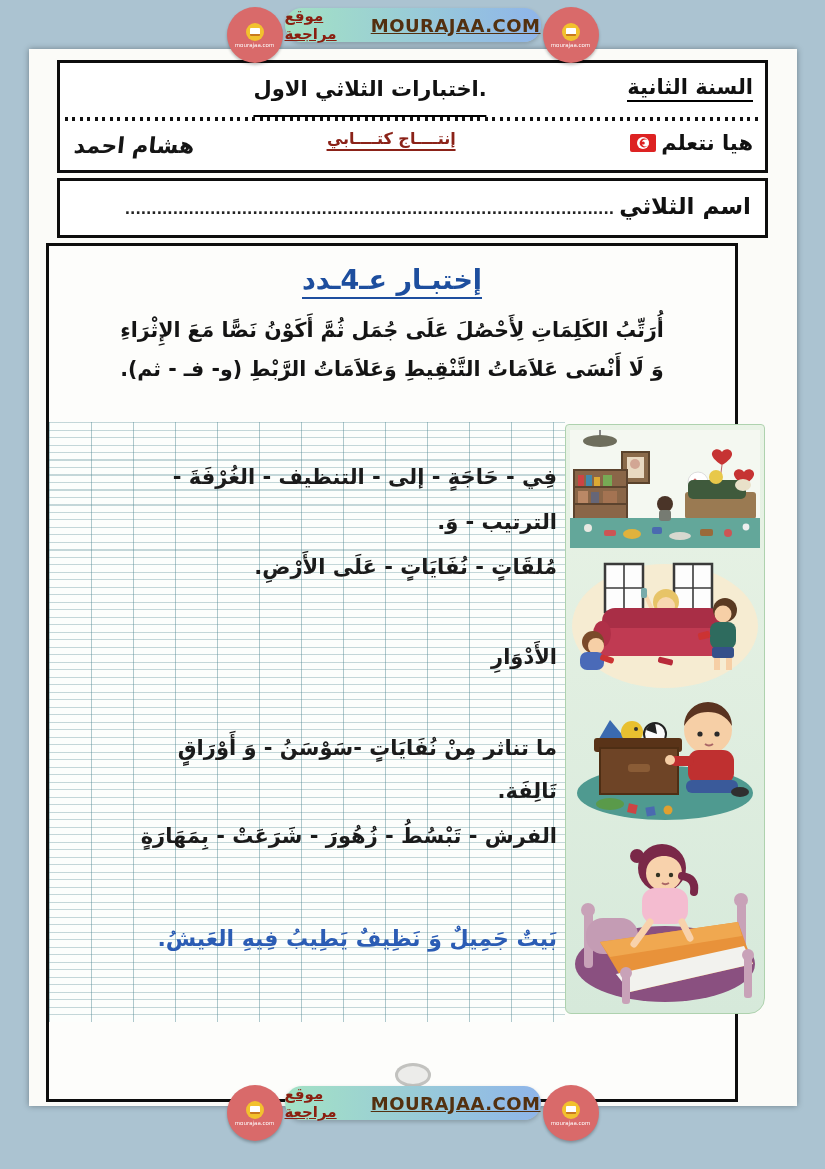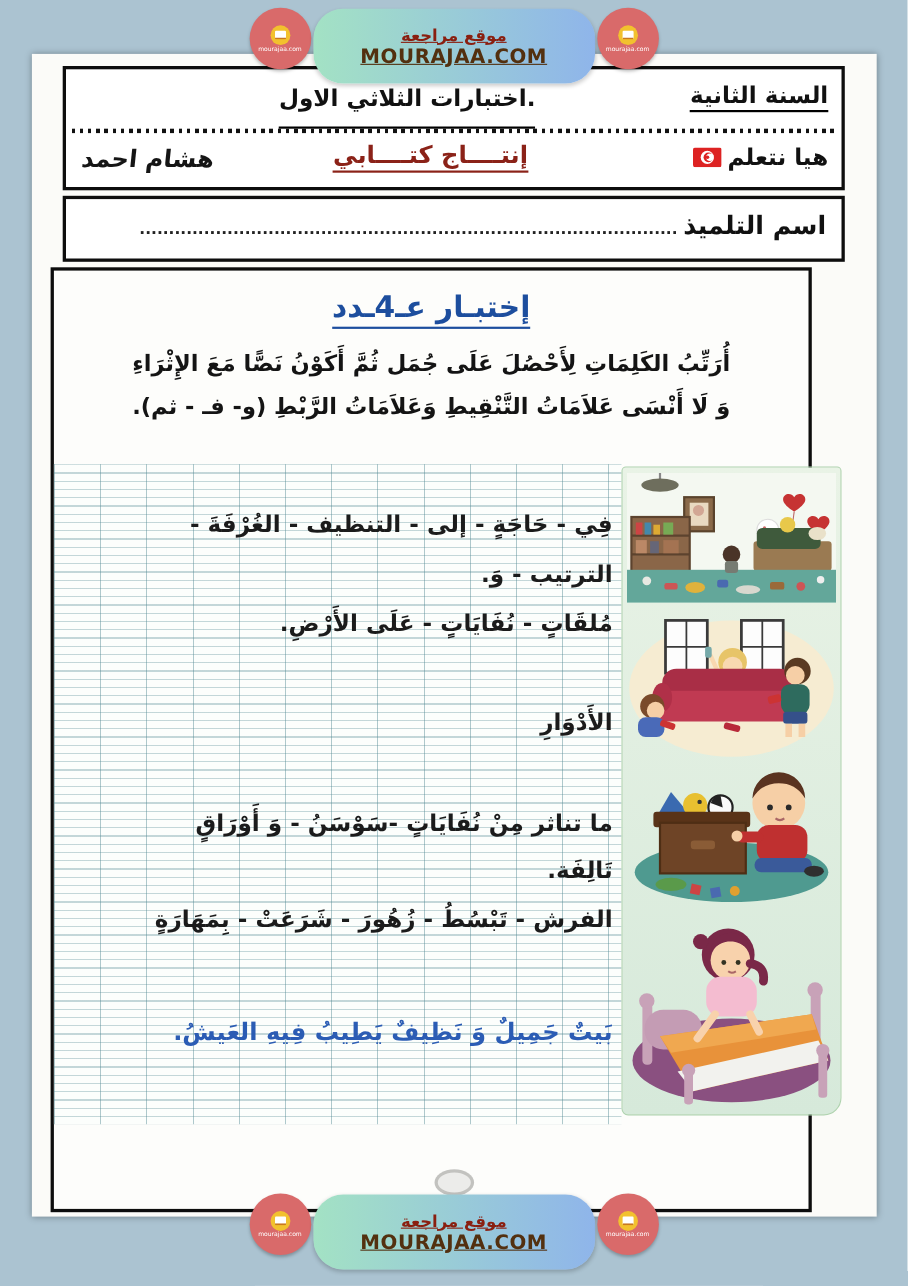--- a/index.html
+++ b/index.html
@@ -9,23 +9,23 @@
     font-family:"DejaVu Sans", sans-serif;
   }
   .sheet{
     position:absolute; left:29px; top:49px; width:768px; height:1057px;
     background:#fbfbf8; box-shadow:0 0 6px rgba(0,0,0,.35);
   }
   
   .banner{ position:absolute; left:50%; transform:translateX(-50%);
     width:372px; height:60px; z-index:20; }
   .banner .pill{
-    position:absolute; left:58px; top:3px; width:256px; height:68px;
+    position:absolute; left:58px; top:3px; width:256px; height:34px;
     border-radius:27px; background:linear-gradient(90deg,#a3e2c4,#8fb5ea);
-    display:flex; flex-direction:column; align-items:center; justify-content:center;
+    display:flex; flex-direction:row; align-items:center; justify-content:center;
     box-shadow:0 2px 4px rgba(0,0,0,.2);
   }
   .pill-ar{ color:#8a1f10; font-size:15px; font-weight:bold; text-decoration:underline; line-height:18px;}
   .pill-en{ color:#53300f; font-size:18px; font-weight:bold; text-decoration:underline; line-height:21px; letter-spacing:.5px;}
   .badge{
     position:absolute; top:2px; width:56px; height:56px; border-radius:50%;
     background:#d96a6a; box-shadow:0 2px 3px rgba(0,0,0,.25);
     display:flex; flex-direction:column; align-items:center; justify-content:center; gap:1px;
   }
   .badge.left{ left:0;} .badge.right{ right:0;}
@@ -38,21 +38,21 @@
     border:3px solid #0d0d0d; background:#fff; box-sizing:border-box;}
   .h-grade{ position:absolute; right:12px; top:12px; font-size:21px; font-weight:bold;
     color:#111; border-bottom:2.5px solid #000; padding-bottom:1px;}
   .h-exams{ position:absolute; left:44%; top:14px; transform:translateX(-50%);
     font-size:21px; font-weight:bold; color:#111; border-bottom:2.5px solid #000; padding-bottom:14px; white-space:nowrap;}
   .dotsep{ position:absolute; left:5px; right:5px; top:54px; height:4px;
     background:repeating-linear-gradient(90deg,#111 0 3px,transparent 3px 7.5px);}
   .h-slogan{ position:absolute; right:12px; top:68px; font-size:21px; font-weight:bold; color:#111;
     display:flex; align-items:center; gap:5px; direction:rtl;}
   .h-subject{ position:absolute; left:47%; top:66px; transform:translateX(-50%);
-    font-size:22px; font-weight:bold; color:#8b2218; border-bottom:2.5px solid #8b2218;
+    font-size:16px; font-weight:bold; color:#8b2218; border-bottom:2.5px solid #8b2218;
     padding-bottom:1px; white-space:nowrap; direction:rtl;}
   .h-author{ position:absolute; left:14px; top:70px; font-size:22px; font-weight:bold; color:#151515;
     direction:rtl; transform:skewX(-6deg);}
   
   .namebox{ position:absolute; left:57px; top:178px; width:711px; height:60px;
     border:3px solid #0d0d0d; background:#fff; box-sizing:border-box;
     direction:rtl; padding:12px 14px 0 14px;}
   .name-label{ font-size:23px; font-weight:bold; color:#111;}
   .name-dots{ font-size:14px; font-weight:bold; color:#222; letter-spacing:1px; word-break:break-all;}
   
@@ -117,21 +117,21 @@
         <circle cx="14" cy="9" r="4.4" fill="#d22"></circle>
         <circle cx="15.4" cy="9" r="3.4" fill="#fff"></circle>
         <circle cx="13.2" cy="9" r="1.6" fill="#d22"></circle>
       </svg>
     </span>
     <span class="h-subject">إنتــــاج كتــــابي</span>
     <span class="h-author">هشام احمد</span>
   </div>
 
   <div class="namebox">
-    <span class="name-label">اسم التلميذ</span>
+    <span class="name-label">اسم الثلاثي</span>
     <span class="name-dots">............................................................................................</span>
   </div>
 
   <div class="mainbox">
     <div class="test-title-wrap">
       <span class="test-title">إختبـار عـ4ـدد</span>
     </div>
     <div class="instr">
       <div>أُرَتِّبُ الكَلِمَاتِ لِأَحْصُلَ عَلَى جُمَل ثُمَّ أَكَوْنُ نَصًّا مَعَ الإِثْرَاءِ</div>
       <div>وَ لَا أَنْسَى عَلاَمَاتُ التَّنْقِيطِ وَعَلاَمَاتُ الرَّبْطِ (و- فـ - ثم).</div>

